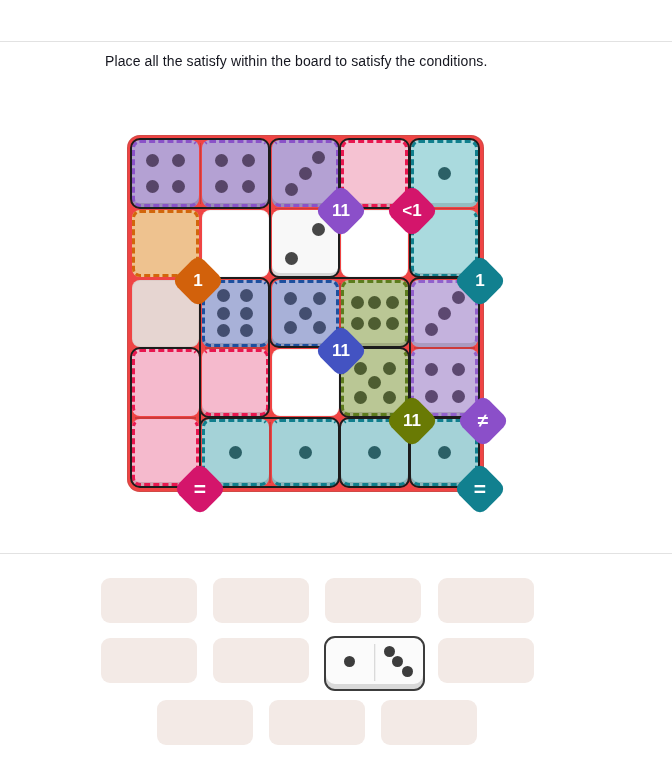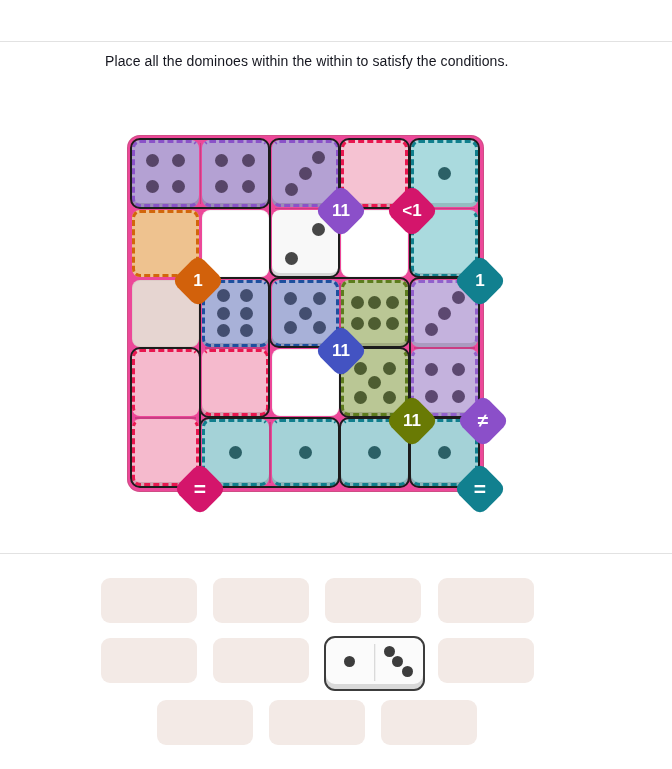--- a/index.html
+++ b/index.html
@@ -9,21 +9,21 @@
   }
   .divider{position:absolute;left:0;width:672px;height:1px;background:#e2e2e2;}
   #top-divider{top:41px;}
   #tray-divider{top:553px;}
   #title{
     position:absolute;left:105px;top:53px;font-size:14px;color:#15161f;
     font-weight:500;letter-spacing:0.1px;
   }
   #board{
     position:absolute;left:127px;top:135px;width:357px;height:357px;
-    background:#ec4899;border-radius:13px;
+    background:#ef4444;border-radius:13px;
     box-shadow:inset 0 0 0 1px rgba(120,90,75,0.25);
     text-align:right;
   }
   .cell{position:absolute;border-radius:8px;}
   .cell.lip{box-shadow:inset 0 -4px 0 rgba(0,0,0,0.13);}
   .cell.plain{box-shadow:inset 0 0 0 1px rgba(0,0,0,0.04);}
   .dash{
     position:absolute;inset:0;border:3px dashed transparent;border-radius:8px;
     pointer-events:none;
   }
@@ -52,21 +52,21 @@
     position:absolute;left:50%;top:6px;bottom:8px;width:1.5px;background:#d0d0d0;
     transform:translateX(-50%);
   }
   .half{position:absolute;top:0;bottom:0;width:50%;}
   .half.left{left:0;} .half.right{left:50%;}
 </style>
 </head>
 <body>
 
 <div id="top-divider" class="divider"></div>
-<div id="title">Place all the dominoes within the within to satisfy the conditions.</div>
+<div id="title">Place all the satisfy within the board to satisfy the conditions.</div>
 <div id="board">
     <div class="cell lip" style="left: 5px; top: 5px; width: 67px; height: 67px; background: rgb(180, 161, 211);">
       <div class="dash" style="border-top-color: rgb(138, 82, 200); border-left-color: rgb(138, 82, 200); border-bottom-color: rgb(138, 82, 200);"></div>
       <div class="pip" style="width: 13px; height: 13px; left: 13.6px; top: 13.6px; background: rgb(87, 69, 104);"></div>
       <div class="pip" style="width: 13px; height: 13px; left: 40.4px; top: 13.6px; background: rgb(87, 69, 104);"></div>
       <div class="pip" style="width: 13px; height: 13px; left: 13.6px; top: 40.4px; background: rgb(87, 69, 104);"></div>
       <div class="pip" style="width: 13px; height: 13px; left: 40.4px; top: 40.4px; background: rgb(87, 69, 104);"></div>
     </div>
     <div class="cell lip" style="left: 74.8px; top: 5px; width: 67px; height: 67px; background: rgb(180, 161, 211);">
       <div class="dash" style="border-top-color: rgb(138, 82, 200); border-bottom-color: rgb(138, 82, 200);"></div>

